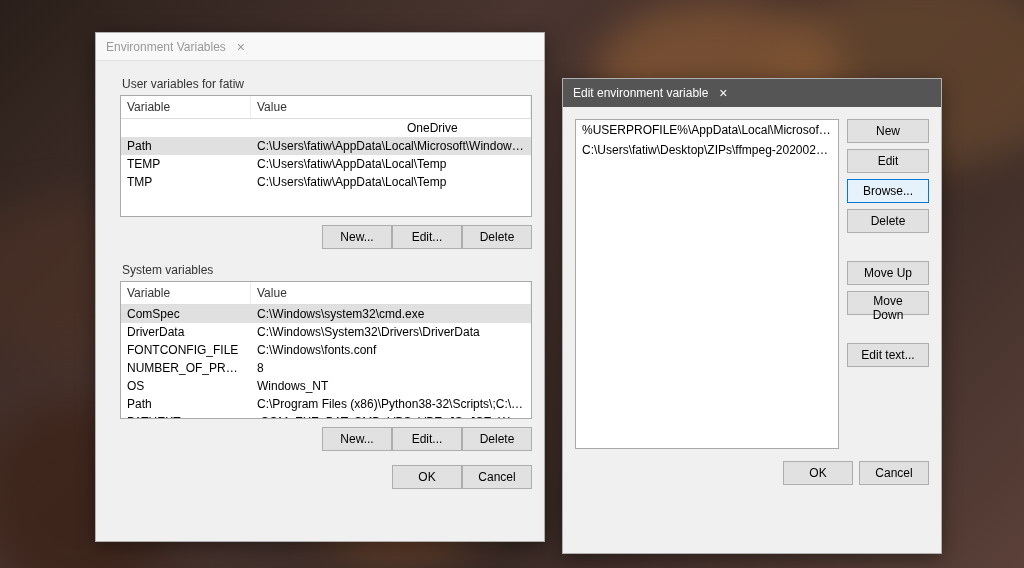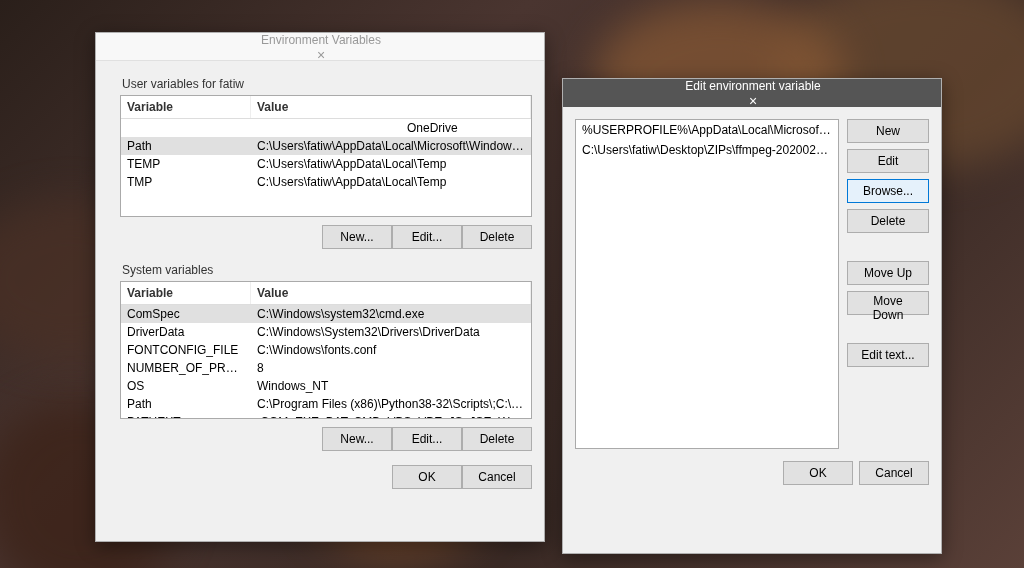--- a/index.html
+++ b/index.html
@@ -31,24 +31,22 @@
     border: 1px solid #b0b0b0;
     box-shadow: 0 4px 18px rgba(0,0,0,0.4);
   }
   .dialog.env-vars { left: 95px; top: 32px; width: 450px; height: 510px; }
   .dialog.edit-var { left: 562px; top: 78px; width: 380px; height: 476px; }
 
   .titlebar {
     height: 28px;
     display: flex;
     align-items: center;
-    justify-content: space-between;
     padding: 0 8px 0 10px;
     font-size: 12px;
-    flex-direction: column;
   }
   .env-vars .titlebar { background: #f8f8f8; color: #999; border-bottom: 1px solid #e0e0e0; }
   .edit-var .titlebar { background: #555; color: #fff; }
   .close-btn {
     width: 30px; height: 20px;
     display: flex; align-items: center; justify-content: center;
     cursor: pointer;
     font-size: 14px;
     color: inherit;
   }
@@ -71,21 +69,21 @@
   .listbox.sys  { height: 138px; }
 
   .lb-header {
     display: flex;
     border-bottom: 1px solid #ddd;
     background: #fff;
     position: sticky; top:0;
   }
   .lb-header .col {
     padding: 4px 6px;
-    font-weight: bold;
+    font-weight: normal;
     color: #333;
     border-right: 1px solid #eee;
   }
   .col-var { width: 130px; flex-shrink:0; }
   .col-val { flex: 1; }
 
   .lb-row {
     display: flex;
     padding: 0;
     cursor: default;

